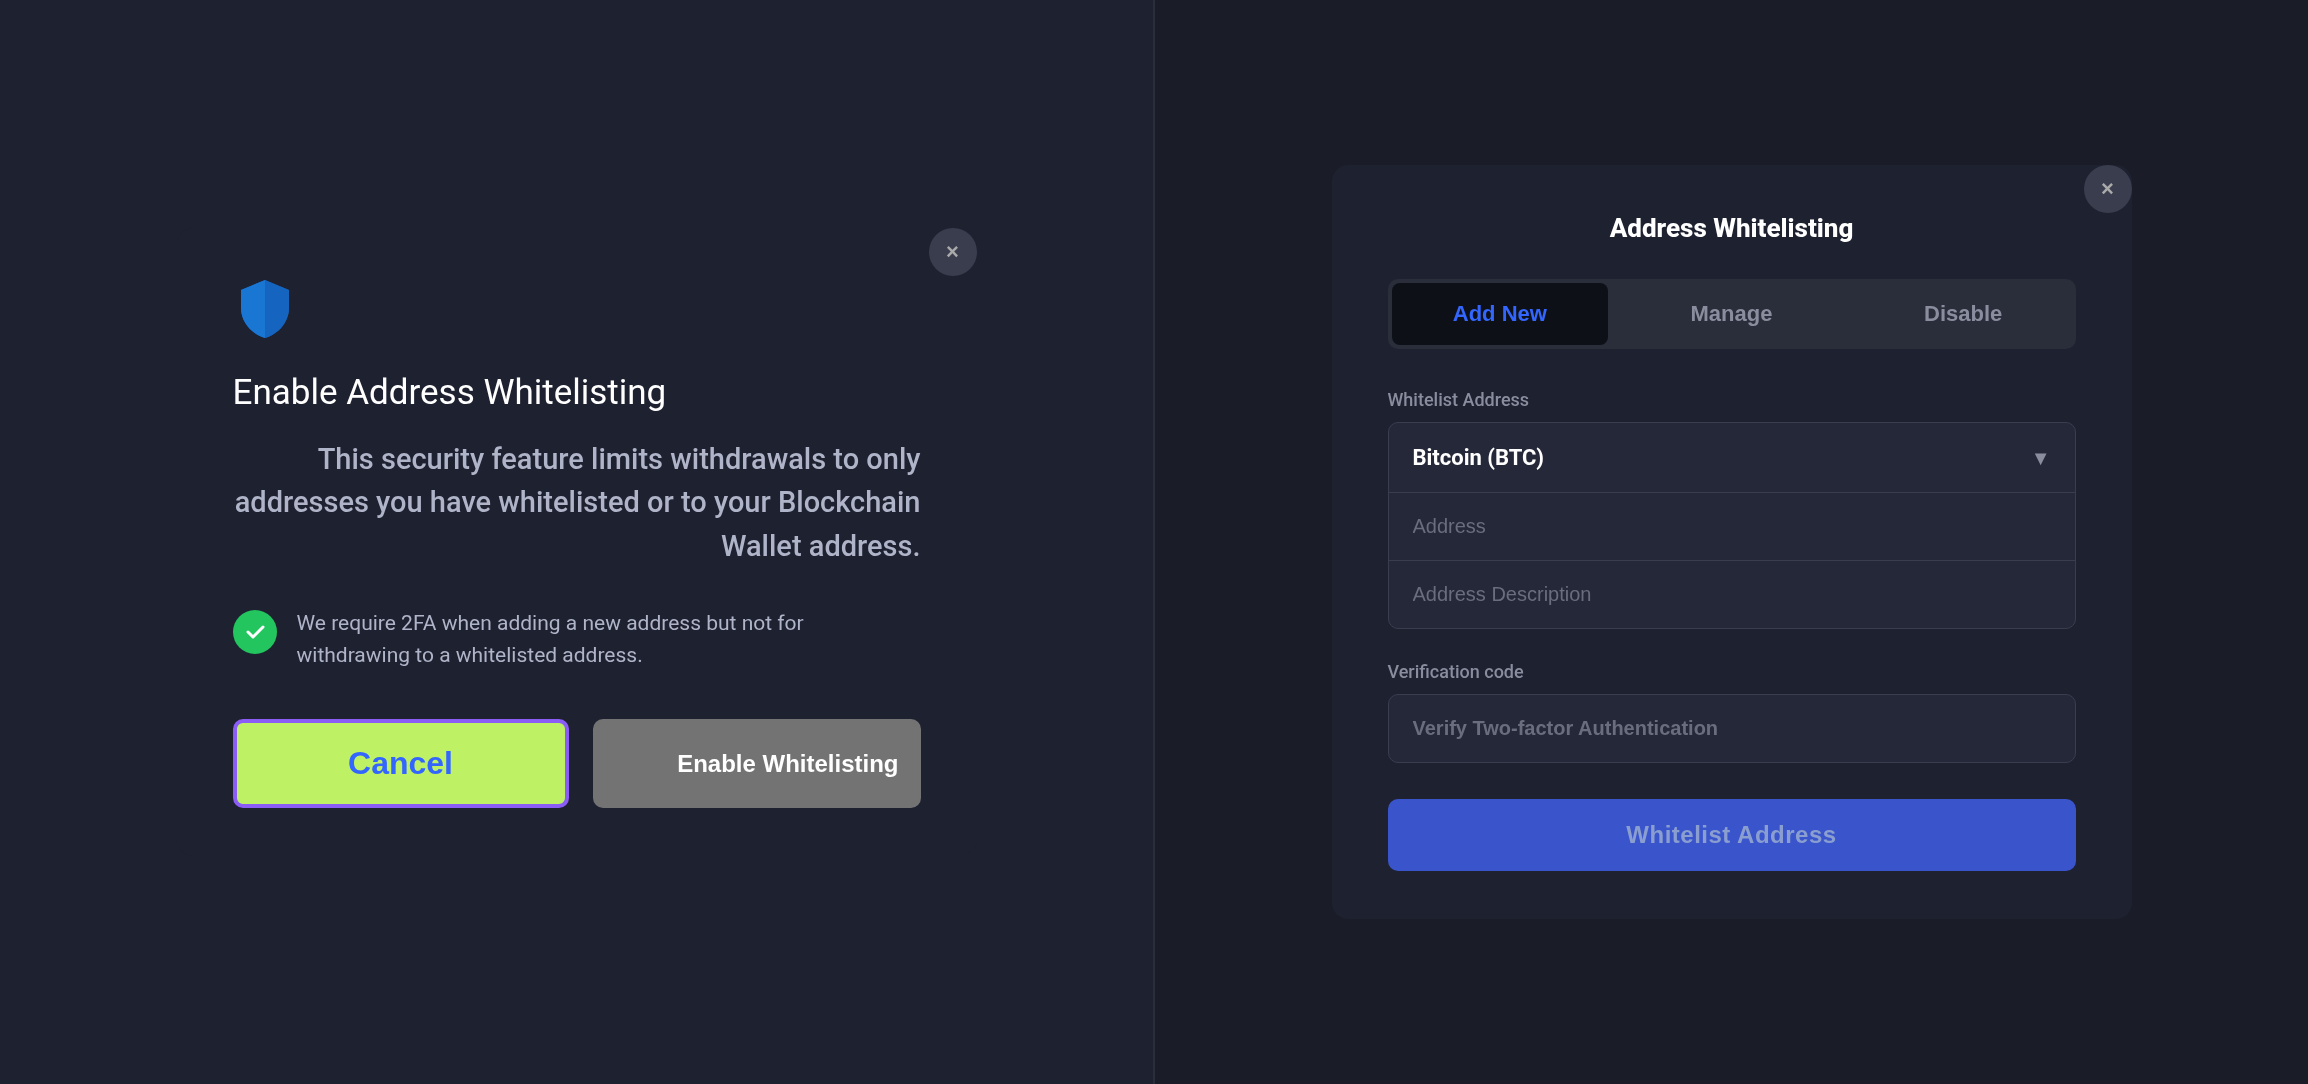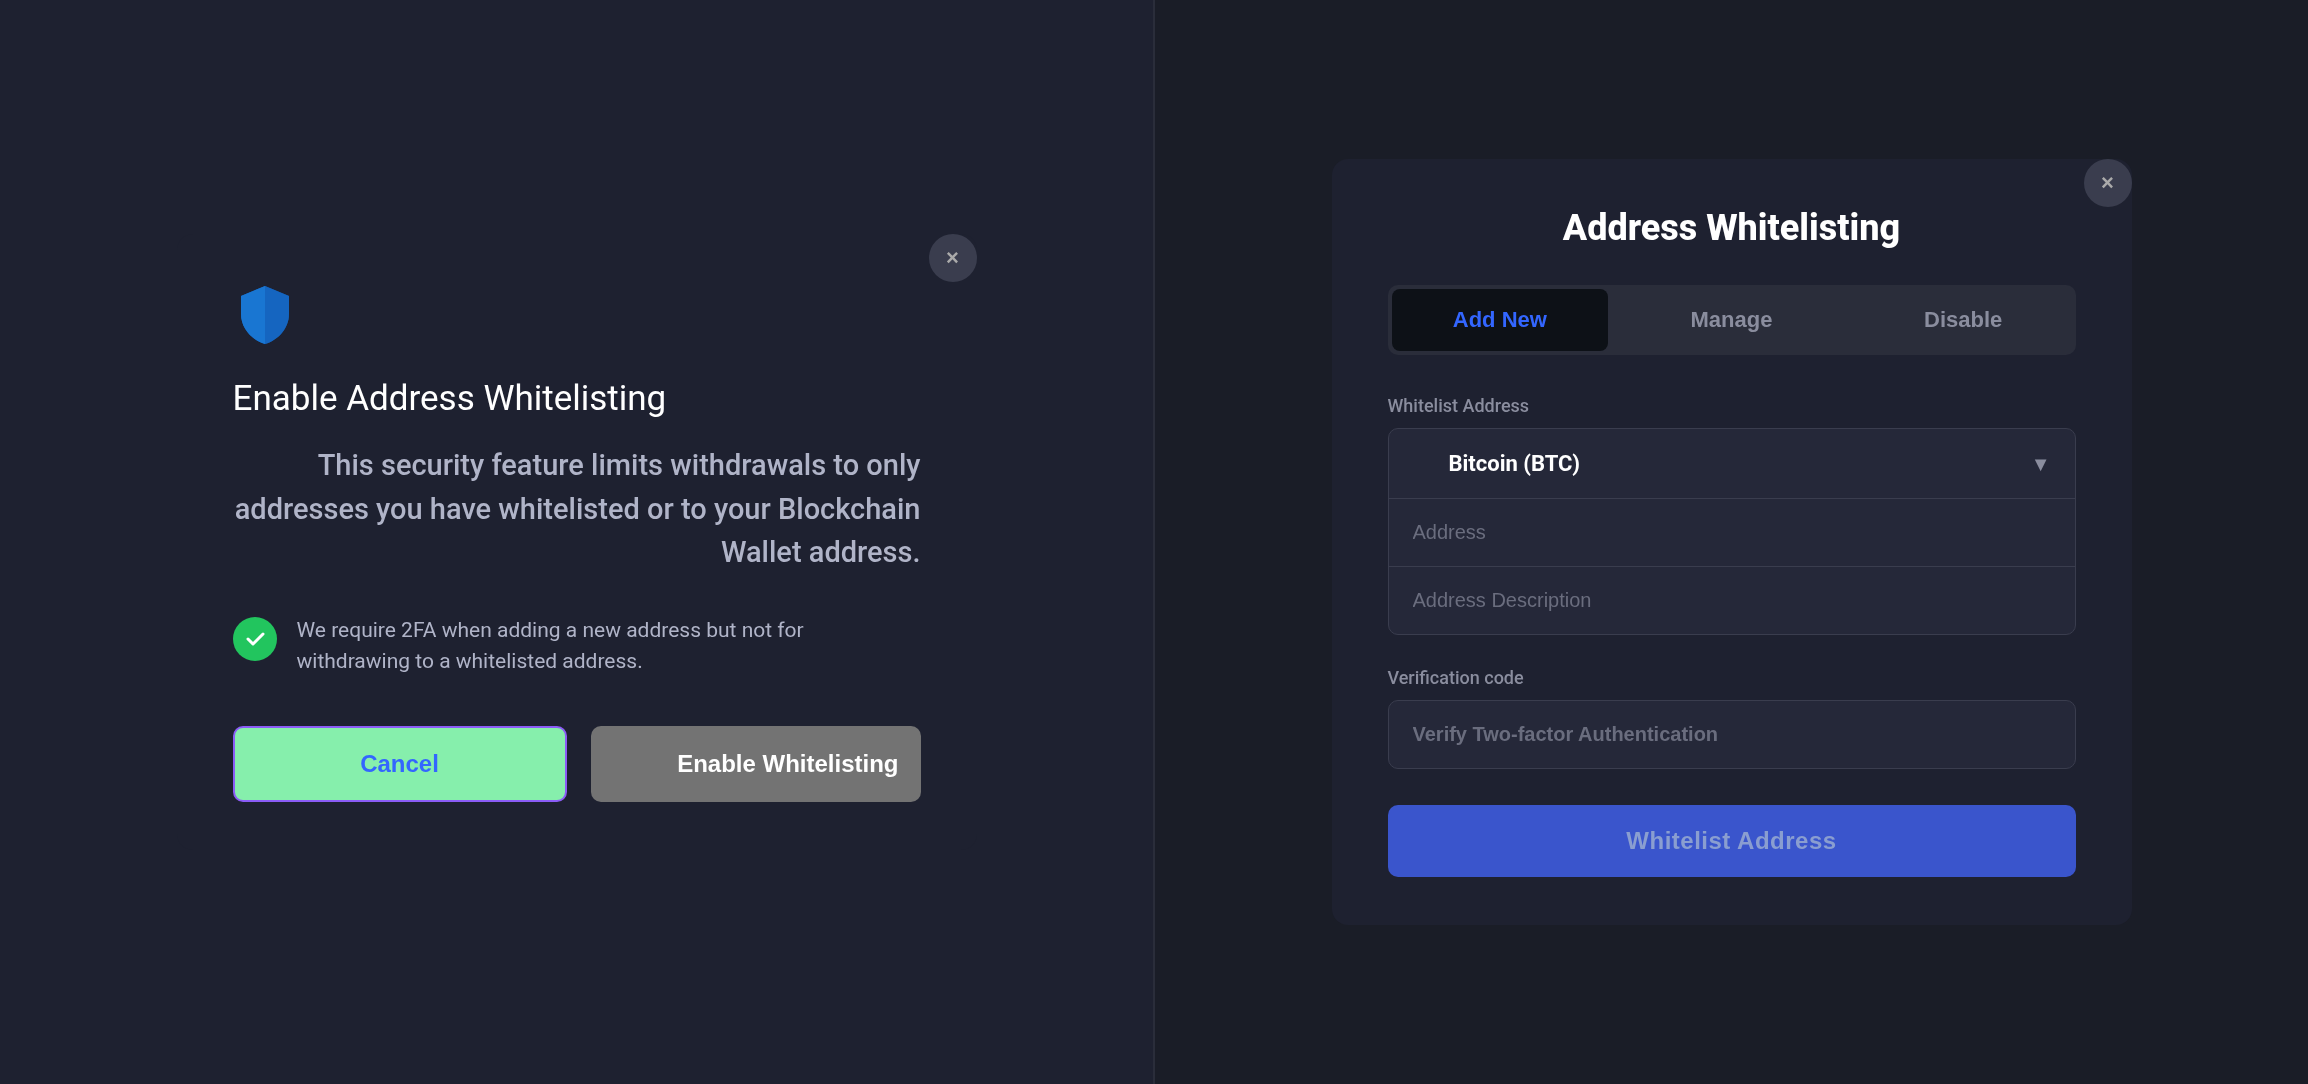--- a/index.html
+++ b/index.html
@@ -121,24 +121,24 @@
 
     .button-row {
       display: flex;
       gap: 24px;
     }
 
     .btn-cancel {
       flex: 1;
       padding: 22px;
       border-radius: 10px;
-      border: 2px solid #8b5cf6;
-      background: #86efac;
+      border: 4px solid #8b5cf6;
+      background: #bef264;
       color: #3366ff;
-      font-size: 24px;
+      font-size: 32px;
       font-weight: 700;
       cursor: pointer;
     }
 
     .btn-enable {
       flex: 1;
       padding: 22px;
       border-radius: 10px;
       border: none;
       background: #737373;
@@ -158,21 +158,21 @@
       background: #1e2130;
       border-radius: 16px;
       padding: 48px 56px;
       max-width: 800px;
       width: 100%;
       position: relative;
     }
 
     .right-title {
       text-align: center;
-      font-size: 36px;
+      font-size: 26px;
       font-weight: 800;
       color: #ffffff;
       margin-bottom: 36px;
     }
 
     .tabs {
       display: flex;
       background: #2a2d3a;
       border-radius: 10px;
       padding: 4px;
@@ -221,21 +221,20 @@
       justify-content: space-between;
       padding: 22px 24px;
       border-bottom: 1.5px solid #3a3d4e;
       cursor: pointer;
     }
 
     .currency-label {
       font-size: 22px;
       font-weight: 700;
       color: #ffffff;
-      margin-left: 36px;
     }
 
     .dropdown-arrow {
       color: #8a8d9e;
       font-size: 20px;
     }
 
     .form-input {
       display: block;
       width: 100%;

